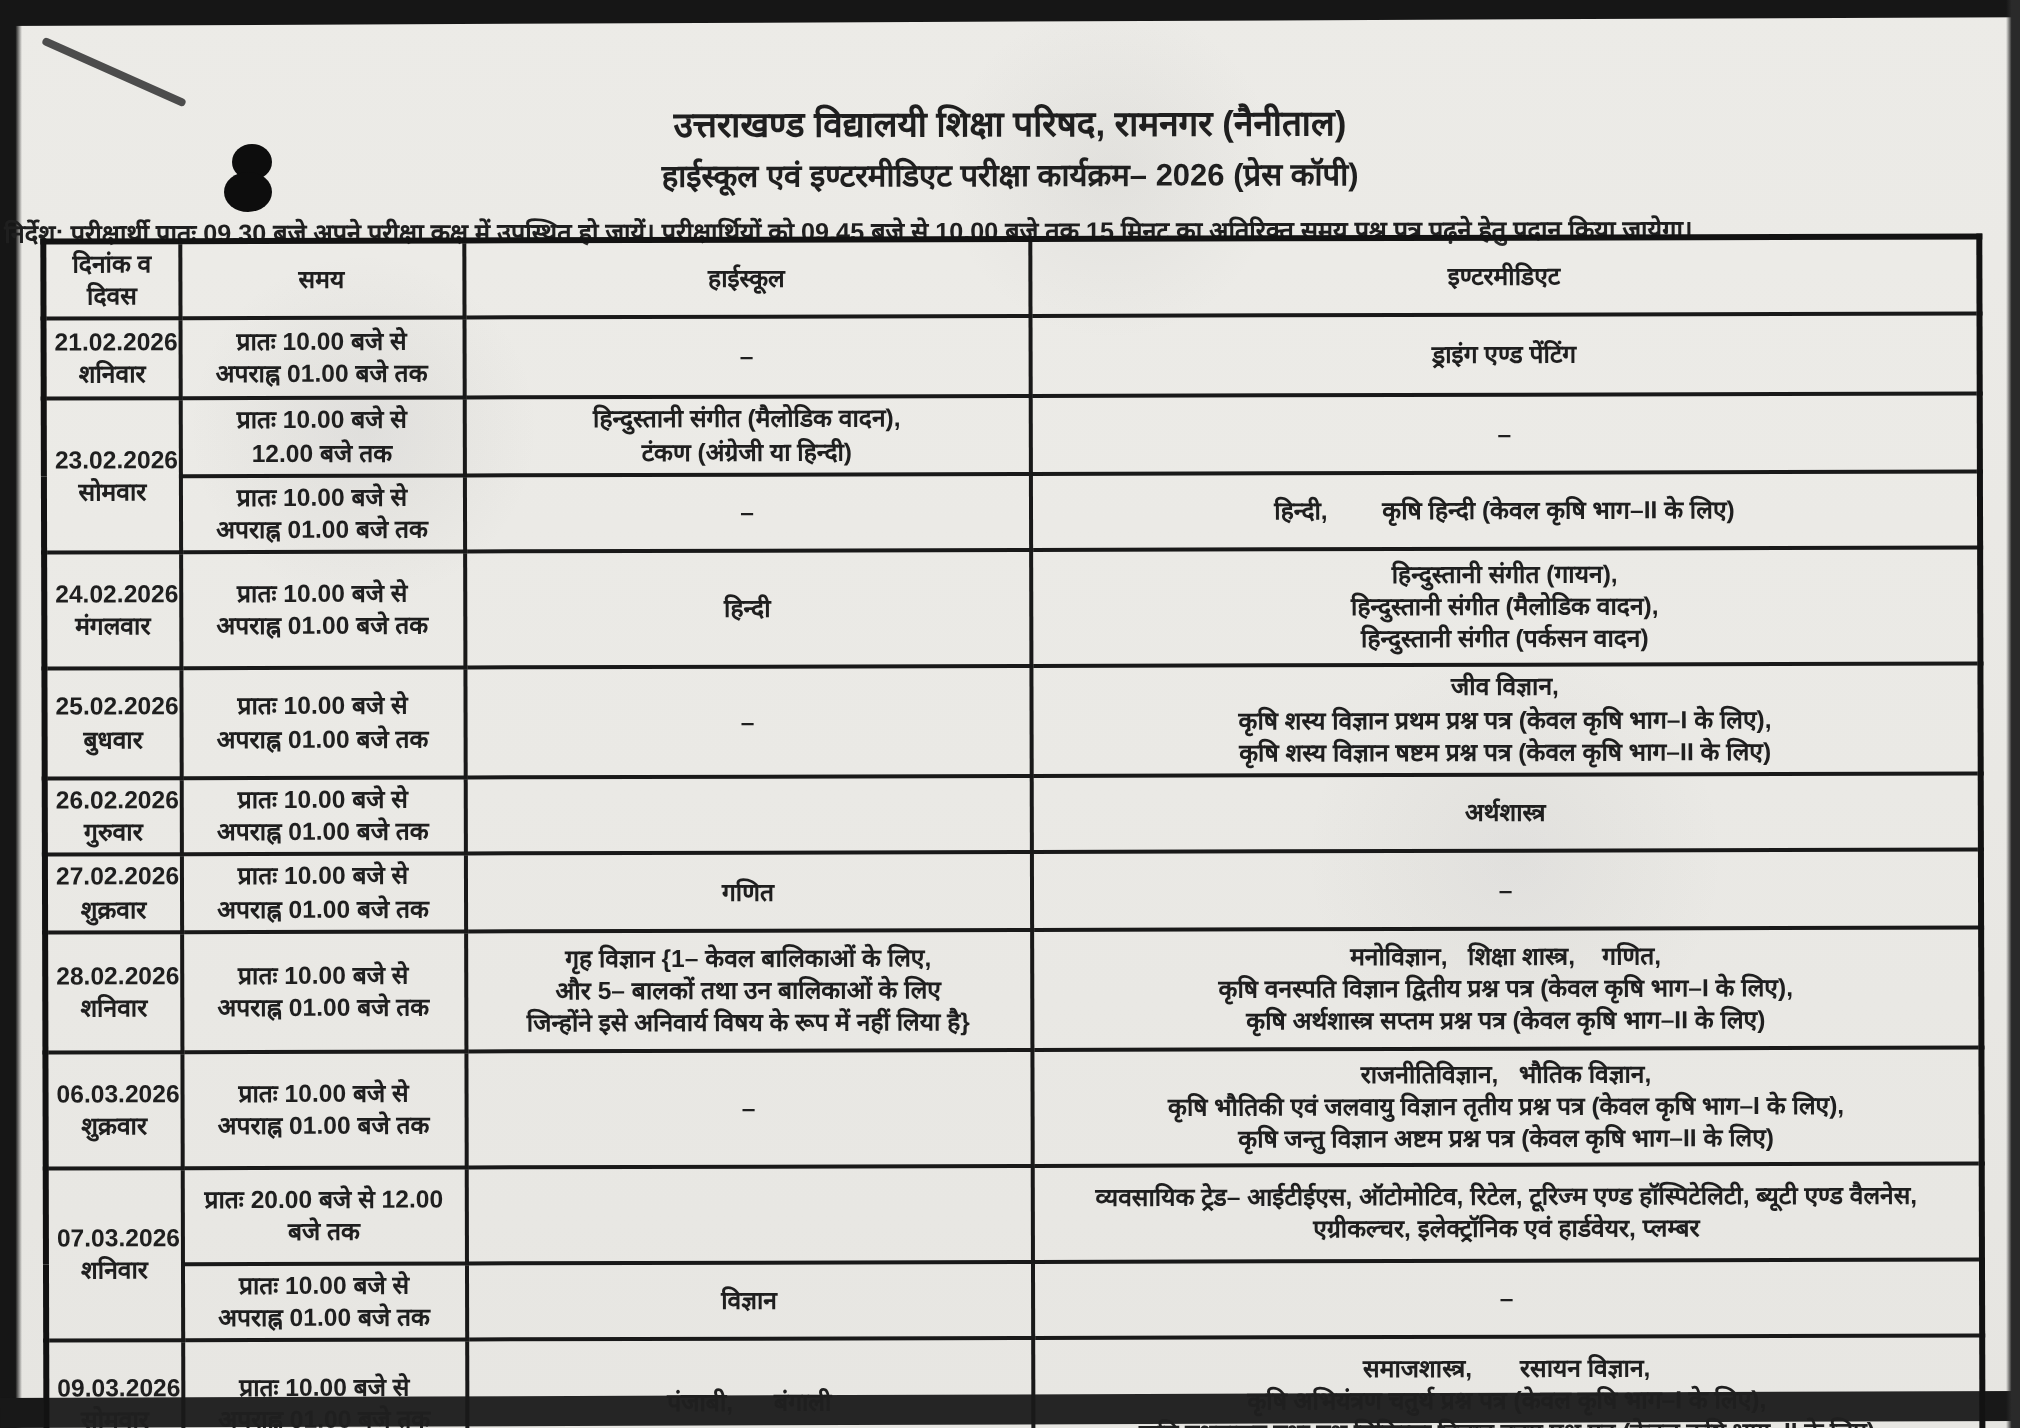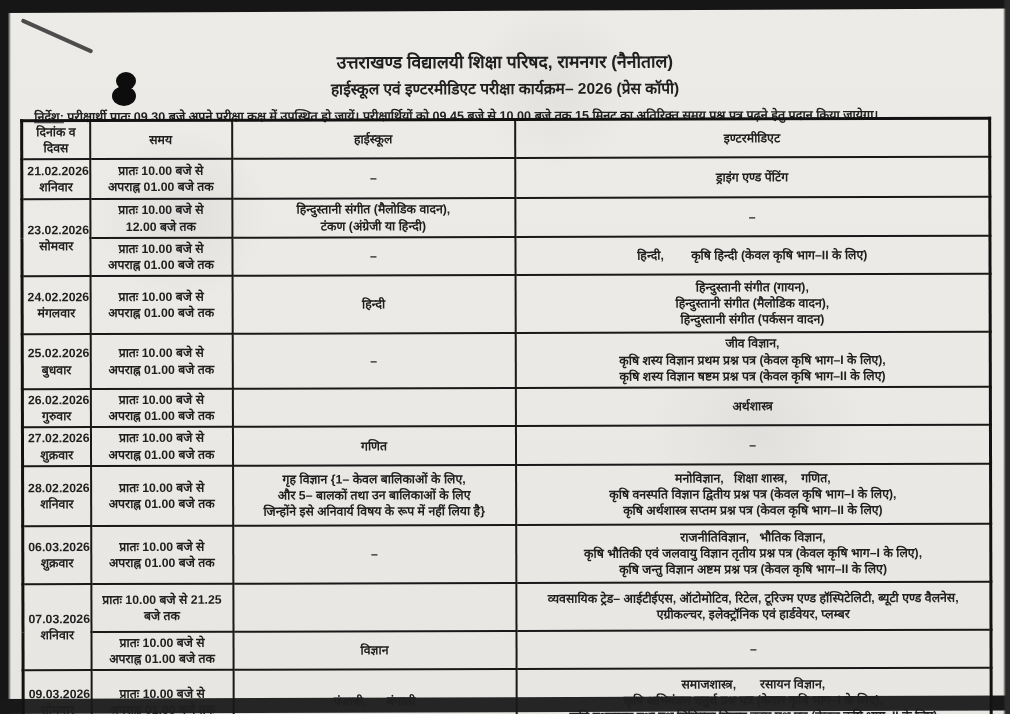--- a/index.html
+++ b/index.html
@@ -24,21 +24,21 @@
   .edge-right{position:absolute;left:1003px;top:0;width:7px;height:714px;background:linear-gradient(270deg,#2a2a2a 60%,rgba(42,42,42,0));}
   .pencil-mark{position:absolute;left:18px;top:34px;width:78px;height:4px;background:#4c4c4c;transform:rotate(24deg);border-radius:2px;}
   .blob1{position:absolute;left:116px;top:72px;width:20px;height:18px;background:#0d0d0d;border-radius:50%;}
   .blob2{position:absolute;left:112px;top:86px;width:24px;height:20px;background:#0d0d0d;border-radius:50%;}
 
   .content{position:absolute;left:0;top:0;width:1010px;transform:rotate(-0.15deg);}
   .title-wrap{margin-top:50px;text-align:center;line-height:1.45;}
   .title{font-size:17.5px;font-weight:700;}
   .subtitle{font-size:15.5px;font-weight:700;margin-top:3px;}
   .note{margin:6px 0 0 2px;font-size:12.6px;font-weight:700;white-space:nowrap;}
-  .note-label{text-decoration:underline;margin-left:32px;}
+  .note-label{}
 
   table.tt{
     position:absolute;left:20px;top:118px;width:968px;
     border-collapse:collapse;table-layout:fixed;
     background:rgba(255,255,255,0.06);
   }
   table.tt col.c-date{width:68px;}
   table.tt col.c-time{width:142px;}
   table.tt col.c-hs{width:283px;}
   table.tt col.c-int{width:475px;}
@@ -178,21 +178,21 @@
 अपराह्न 01.00 बजे तक</td>
           <td>–</td>
           <td>राजनीतिविज्ञान,&nbsp;&nbsp;&nbsp;भौतिक विज्ञान,
 कृषि भौतिकी एवं जलवायु विज्ञान तृतीय प्रश्न पत्र (केवल कृषि भाग–I के लिए),
 कृषि जन्तु विज्ञान अष्टम प्रश्न पत्र (केवल कृषि भाग–II के लिए)</td>
         </tr>
 
         <tr class="h48">
           <td rowspan="2">07.03.2026,
 शनिवार</td>
-          <td>प्रातः 10.00 बजे से 21.25
+          <td>प्रातः 20.00 बजे से 12.00
 बजे तक</td>
           <td></td>
           <td>व्यवसायिक ट्रेड– आईटीईएस, ऑटोमोटिव, रिटेल, टूरिज्म एण्ड हॉस्पिटेलिटी, ब्यूटी एण्ड वैलनेस,
 एग्रीकल्चर, इलेक्ट्रॉनिक एवं हार्डवेयर, प्लम्बर</td>
         </tr>
         <tr class="h32">
           <td>प्रातः 10.00 बजे से
 अपराह्न 01.00 बजे तक</td>
           <td>विज्ञान</td>
           <td>–</td>

